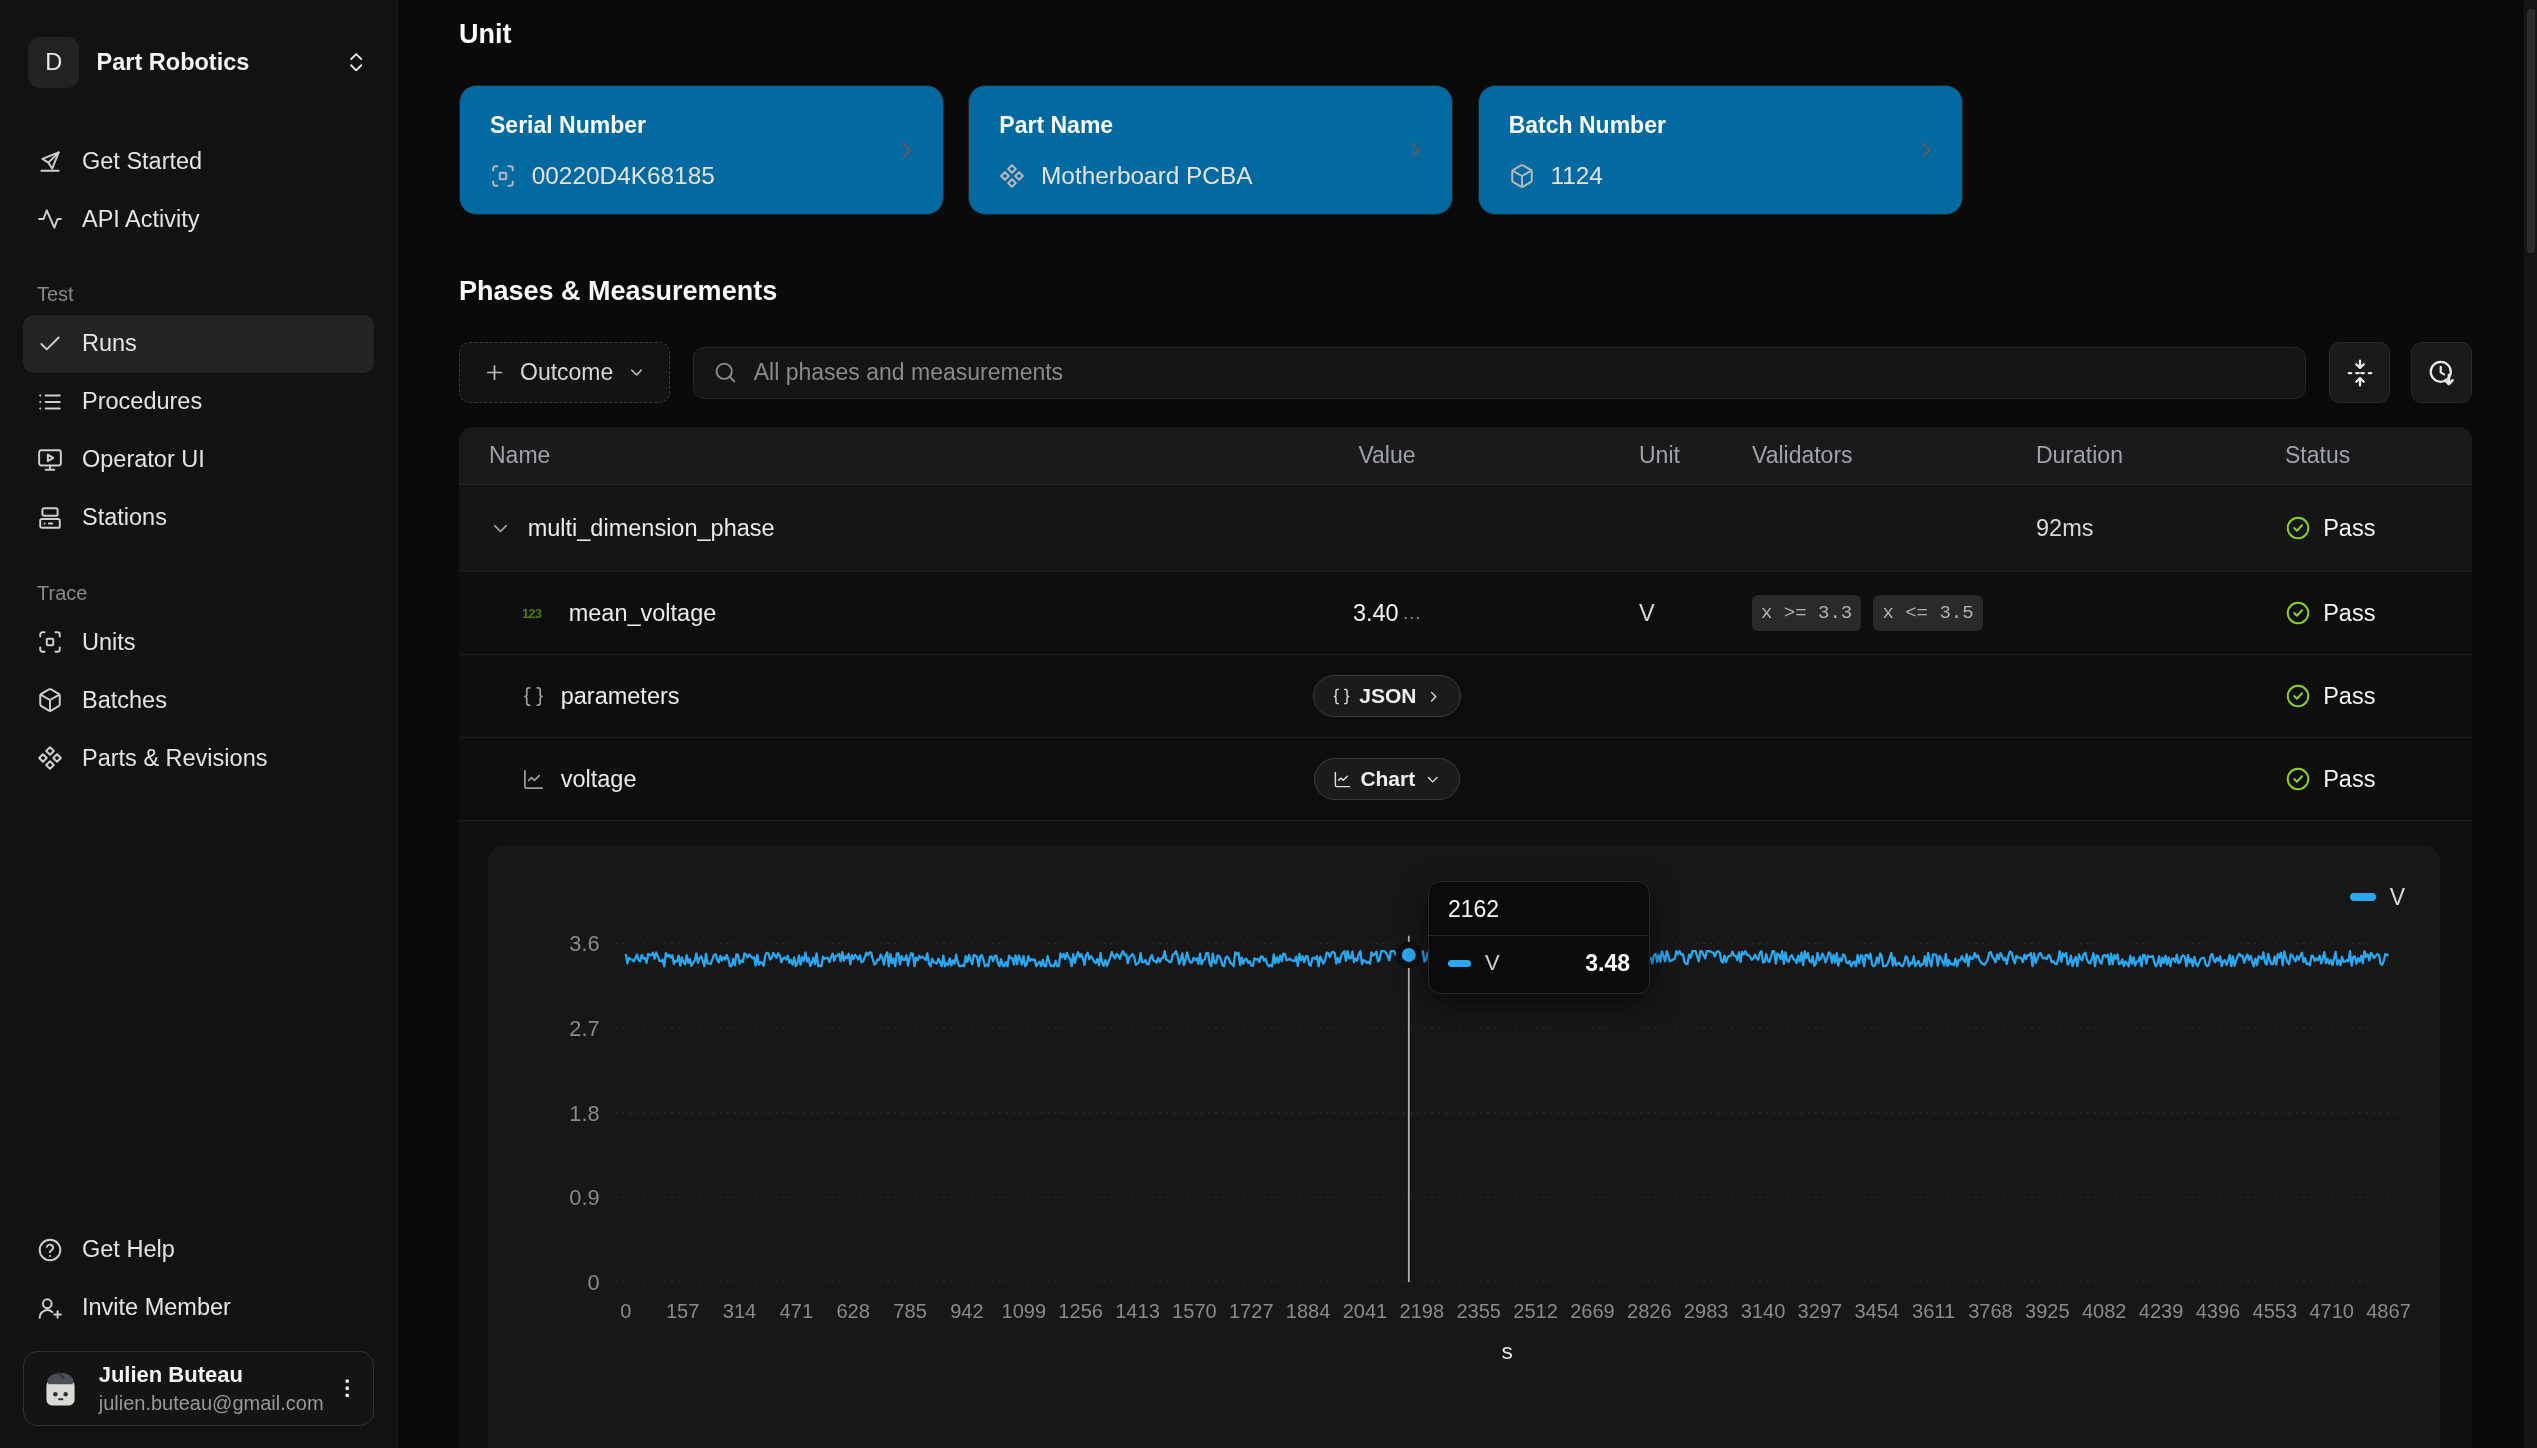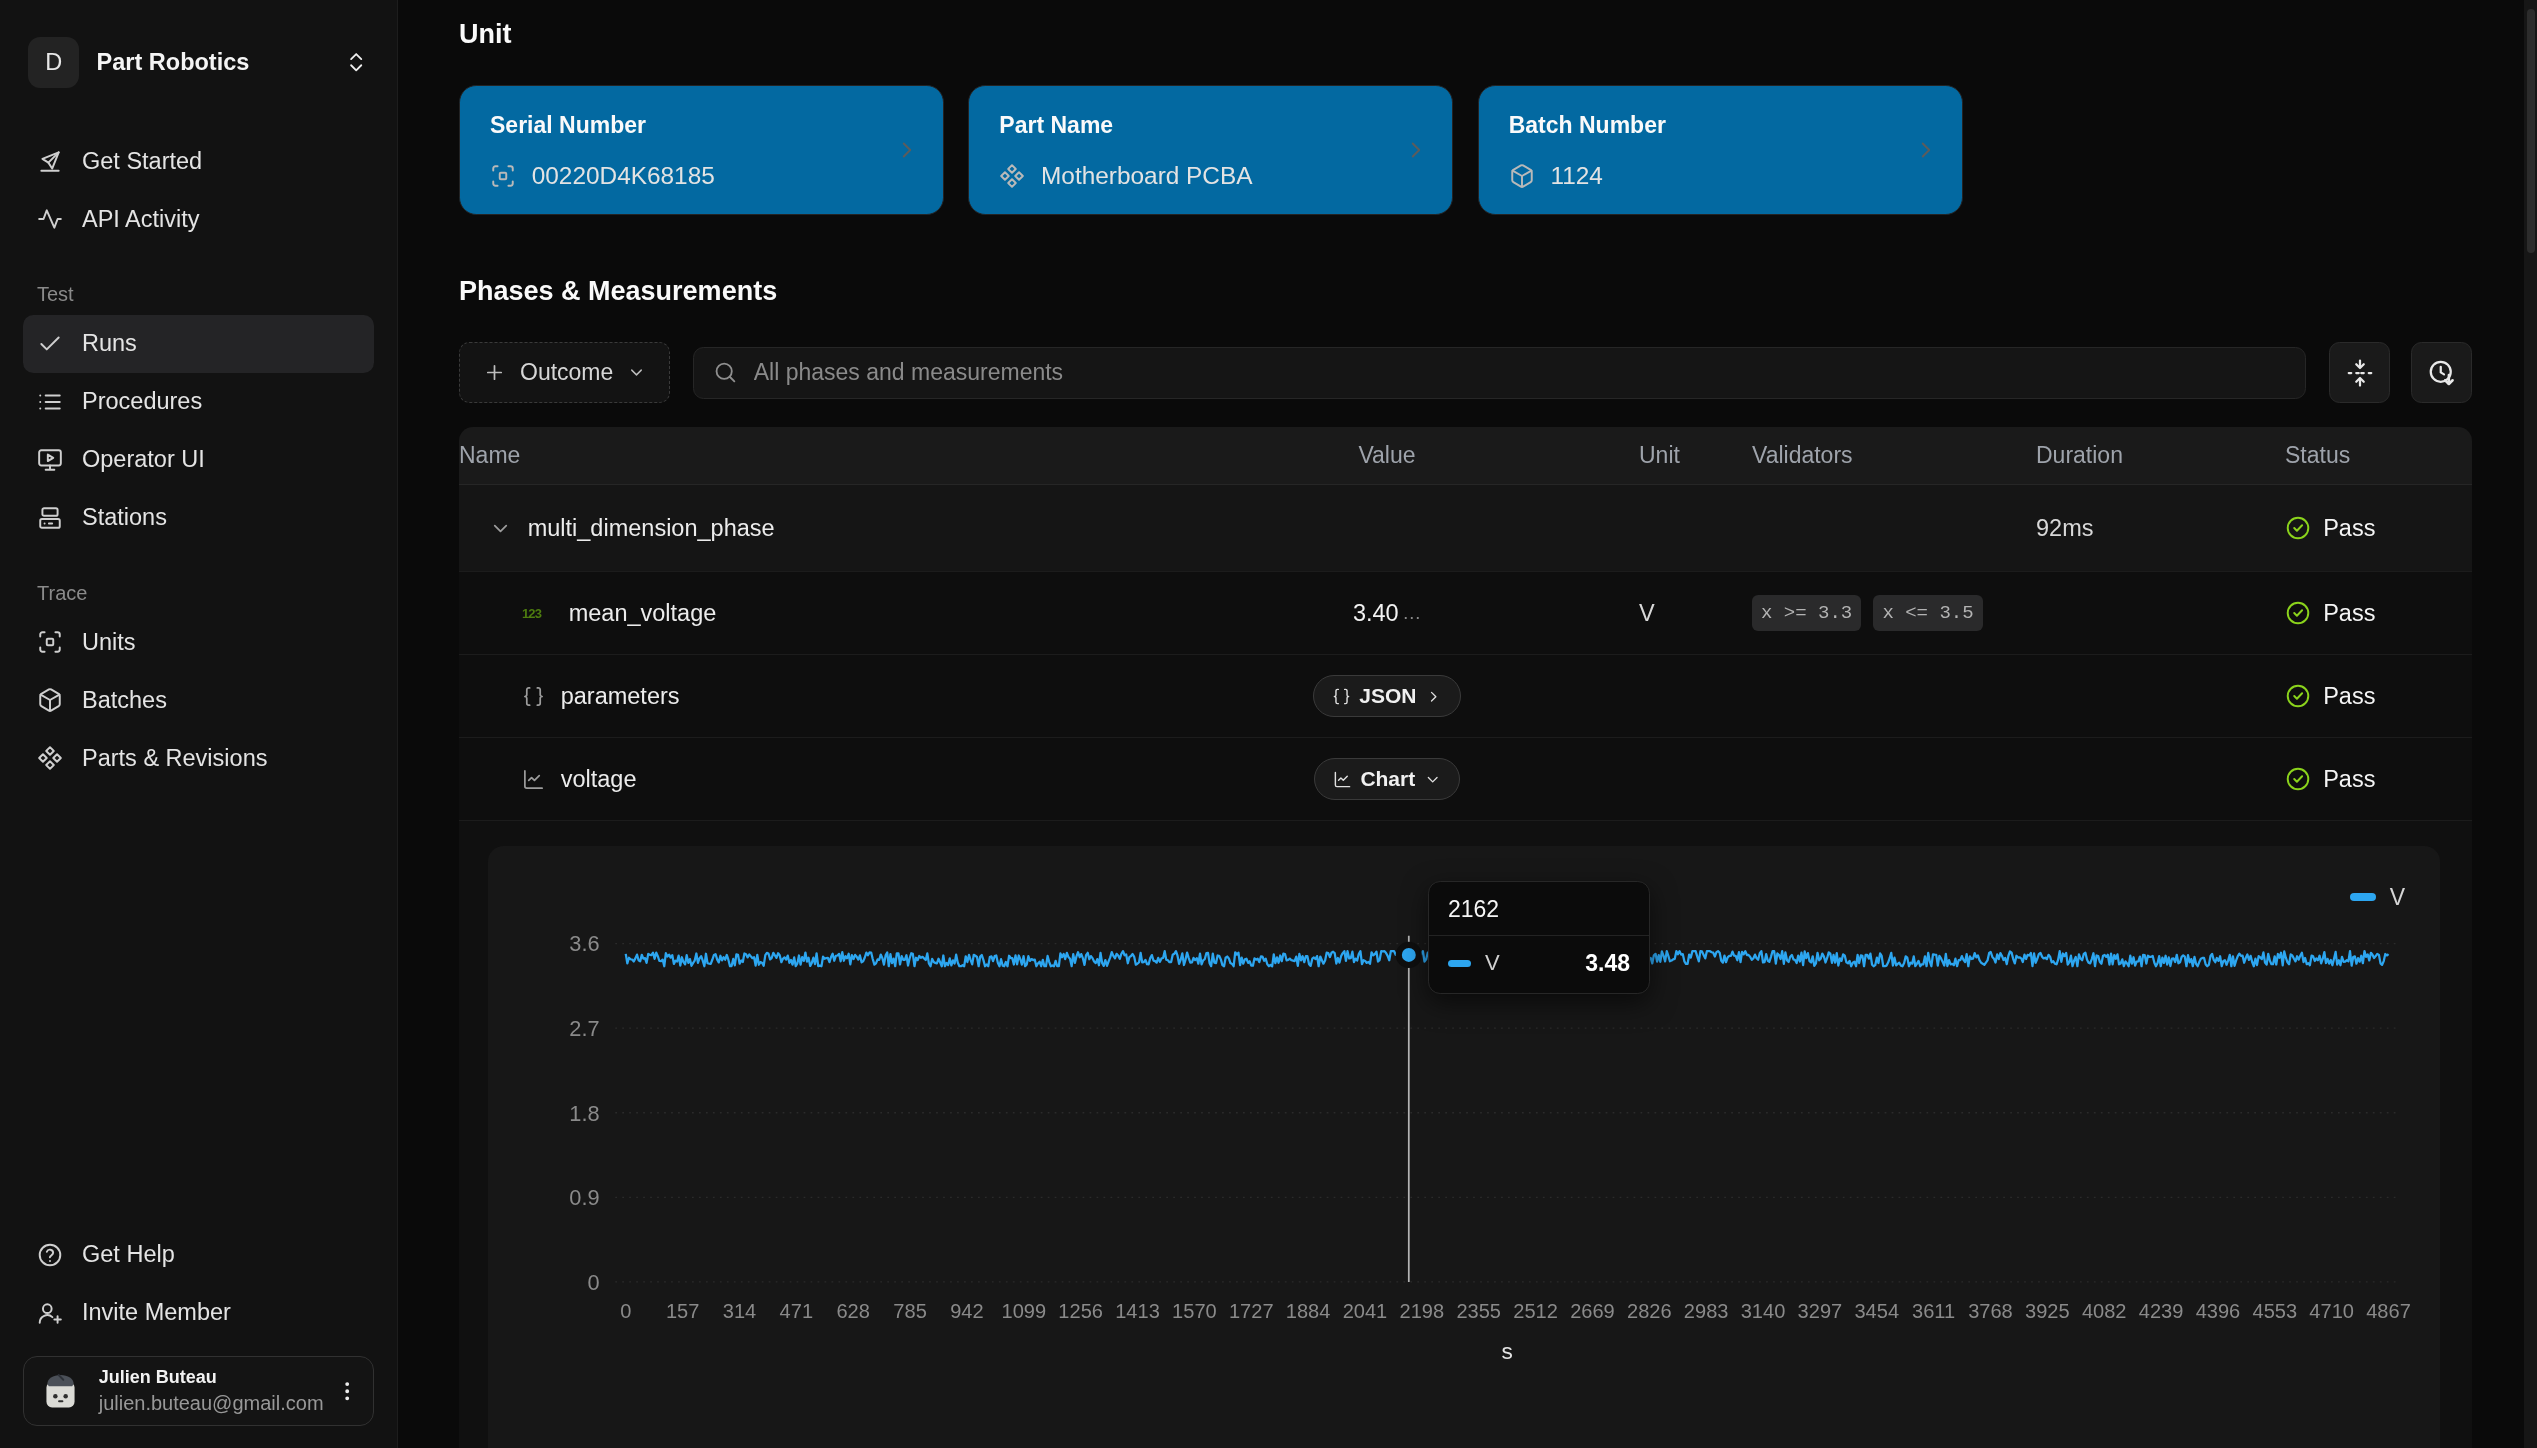--- a/index.html
+++ b/index.html
@@ -22,21 +22,21 @@
   .icon svg { display:block; }
   .nav { display:flex; flex-direction:column; }
   .nav-top { margin-top:38px; }
   .nav-item { height:58px; display:flex; align-items:center; gap:19px; padding:0 14px; border-radius:10.5px; font-size:23.5px; color:#e4e4e4; cursor:pointer; }
   .nav-item .icon { color:#cfcfcf; }
   .nav-item.active { background:#242426; }
   .section-label { margin:35px 14px 8.7px; font-size:20px; color:#8a8a8a; }
   .sidebar-bottom { position:absolute; left:23px; right:23px; bottom:23px; }
   .user-card { margin-top:14px; border:1.7px solid #313131; border-radius:14px; padding:10.5px 14px; display:flex; align-items:center; gap:15.7px; cursor:pointer; background:#141414; }
   .user-texts { flex:1; min-width:0; }
-  .user-name { font-size:18px; font-weight:700; color:#f2f2f2; }
+  .user-name { font-size:22px; font-weight:700; color:#f2f2f2; }
   .user-email { font-size:20px; color:#989898; margin-top:3.5px; }
   
   .main { flex:1; padding:19px 66px 0 61px; position:relative; }
   .page-title { font-size:27px; font-weight:700; margin:0 0 35px; color:#fafafa; }
   .cards { display:grid; grid-template-columns:repeat(4,1fr); gap:24.4px; }
   .card { position:relative; background:#0369a1; border:0.9px solid #232324; border-radius:17.4px; height:130px; padding:26px 30px; cursor:pointer; }
   .card-label { font-size:23px; font-weight:700; color:#fafafa; }
   .card-value { margin-top:23px; display:flex; align-items:center; gap:15.7px; font-size:24.4px; color:#e3e3e3; }
   .card-value .icon { color:#b9b9b9; }
   .card-chevron { position:absolute; right:23px; top:50%; transform:translateY(-50%); color:#5c5c5c; }
@@ -49,21 +49,21 @@
   .search-wrap .icon { color:#8f8f8f; }
   .search-wrap input { flex:1; background:transparent; border:none; outline:none; color:#e5e5e5; font-size:23px; font-family:inherit; }
   .search-wrap input::placeholder { color:#8a8a8a; }
   .tool-btns { display:flex; gap:21px; }
   .tool-btn { width:61px; height:61px; background:#1a1a1a; border:0.9px solid #2a2a2a; border-radius:10.5px; display:flex; align-items:center; justify-content:center; color:#e8e8e8; cursor:pointer; }
   
   .table { margin-top:24.4px; border-radius:14px 14px 0 0; overflow:hidden; }
   .tgrid { display:grid; grid-template-columns:758px 340px 195px 284px 249px 185px; align-items:center; }
   .thead { background:#1a1a1a; height:58px; font-size:23px; color:#9ea3ab; border-bottom:0.9px solid #262626; }
   .th { padding-left:0; }
-  .th.c-name { }
+  .th.c-name { padding-left:30px; }
   .th.c-value { text-align:center; }
   .th.c-unit { padding-left:82px; }
   .row { border-bottom:0.9px solid #1c1c1c; background:#0e0e0e; height:83px; font-size:23.5px; color:#ececec; }
   .row.phase { background:#151515; height:87px; }
   .cell-name { display:flex; align-items:center; gap:15.7px; padding-left:30px; }
   .cell-name.indent { padding-left:63px; }
   .cell-name .icon { color:#9c9c9c; }
   .num-icon { font-size:13px; font-weight:700; letter-spacing:-0.9px; color:#4d7c0f; width:31px; }
   .cell-value { display:flex; justify-content:center; align-items:center; }
   .val-num { color:#f2f2f2; }

